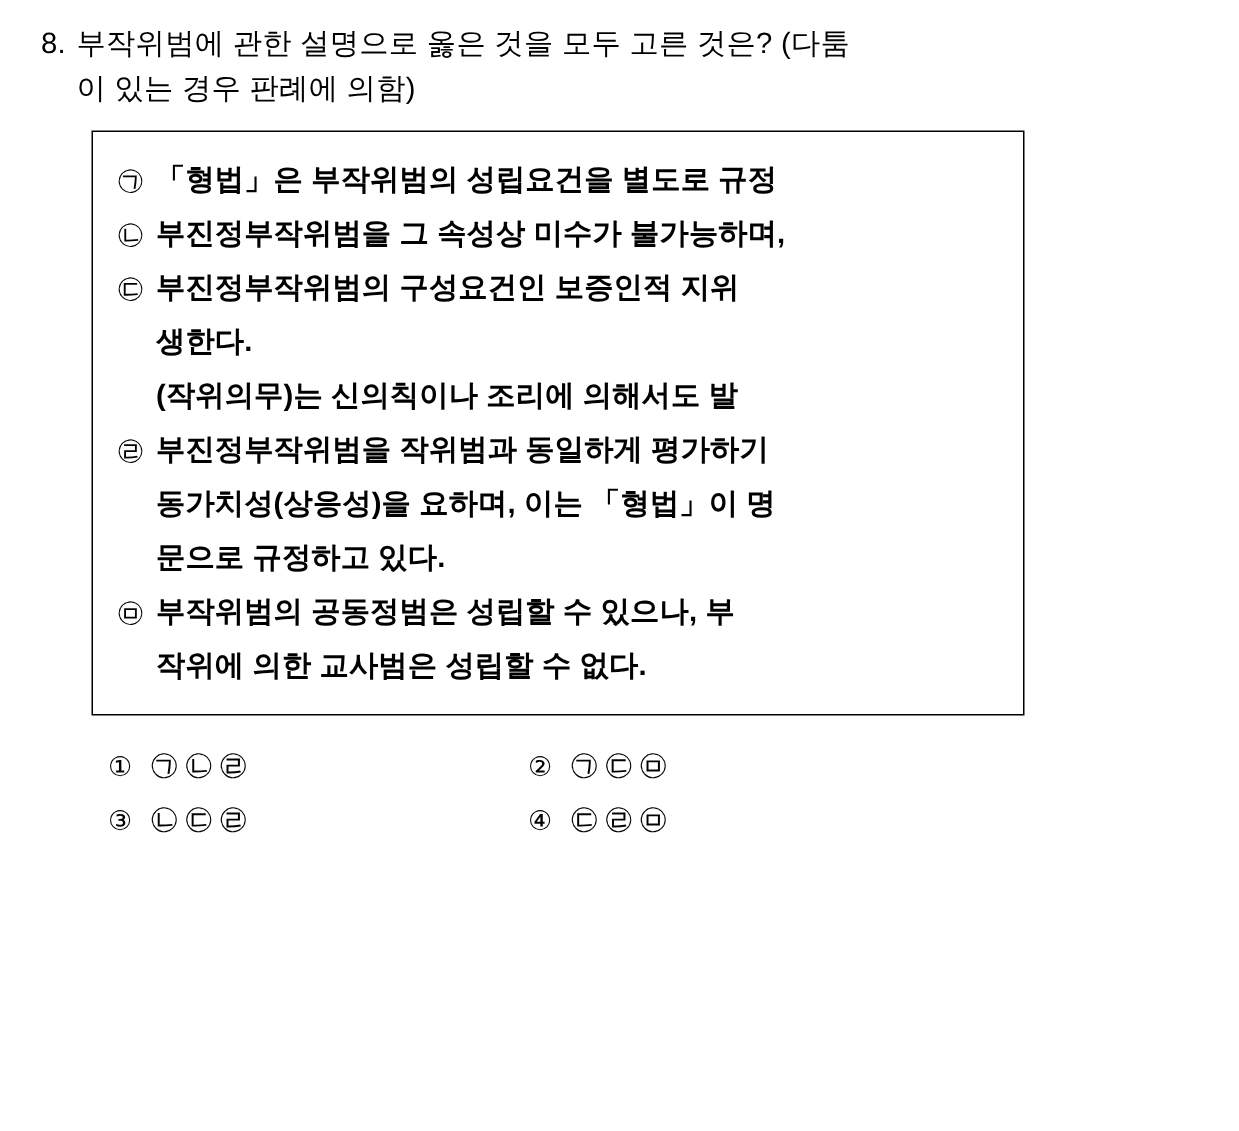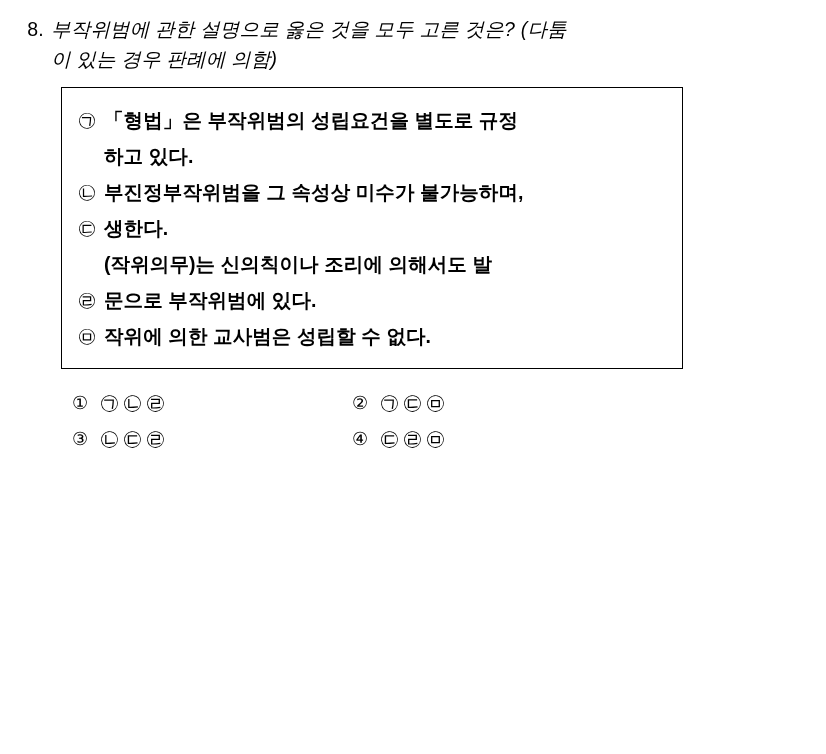--- a/index.html
+++ b/index.html
@@ -38,21 +38,20 @@
     font-size: 19.5px;
   }
   .q-text {
     flex: 1 1 auto;
     max-width: 700px;
     word-break: keep-all;
   }
   .q-line {
     display: block;
     white-space: nowrap;
-    font-style: italic;
   }
 
   
   .box {
     position: relative;
     margin: 13px 0 0 47px;
     width: 622px;
     border: 1.5px solid #000000;
     box-sizing: border-box;
     padding: 14px 18px 14px 16px;
@@ -120,49 +119,52 @@
       <span class="q-line">이 있는 경우 판례에 의함)</span>
     </div>
   </div>
 
   <div class="box">
 
     <div class="stmt">
       <div class="stmt-mark">㉠</div>
       <div class="stmt-body">
         <span class="stmt-line">「형법」은 부작위범의 성립요건을 별도로 규정</span>
-        <span class="stmt-line">하고 있다.</span>
       </div>
     </div>
 
     <div class="stmt">
       <div class="stmt-mark">㉡</div>
       <div class="stmt-body">
         <span class="stmt-line">부진정부작위범을 그 속성상 미수가 불가능하며,</span>
       </div>
     </div>
 
     <div class="stmt">
       <div class="stmt-mark">㉢</div>
       <div class="stmt-body">
+        <span class="stmt-line">부진정부작위범의 구성요건인 보증인적 지위</span>
         <span class="stmt-line">생한다.</span>
         <span class="stmt-line">(작위의무)는 신의칙이나 조리에 의해서도 발</span>
       </div>
     </div>
 
     <div class="stmt">
       <div class="stmt-mark">㉣</div>
       <div class="stmt-body">
-        <span class="stmt-line">문으로 부작위범에 있다.</span>
+        <span class="stmt-line">부진정부작위범을 작위범과 동일하게 평가하기</span>
+        <span class="stmt-line">동가치성(상응성)을 요하며, 이는 「형법」이 명</span>
+        <span class="stmt-line">문으로 규정하고 있다.</span>
       </div>
     </div>
 
     <div class="stmt">
       <div class="stmt-mark">㉤</div>
       <div class="stmt-body">
+        <span class="stmt-line">부작위범의 공동정범은 성립할 수 있으나, 부</span>
         <span class="stmt-line">작위에 의한 교사범은 성립할 수 없다.</span>
       </div>
     </div>
 
   </div>
 
   <div class="choices">
     <div class="choice-row">
       <div class="choice">
         <span class="choice-num">①</span>

